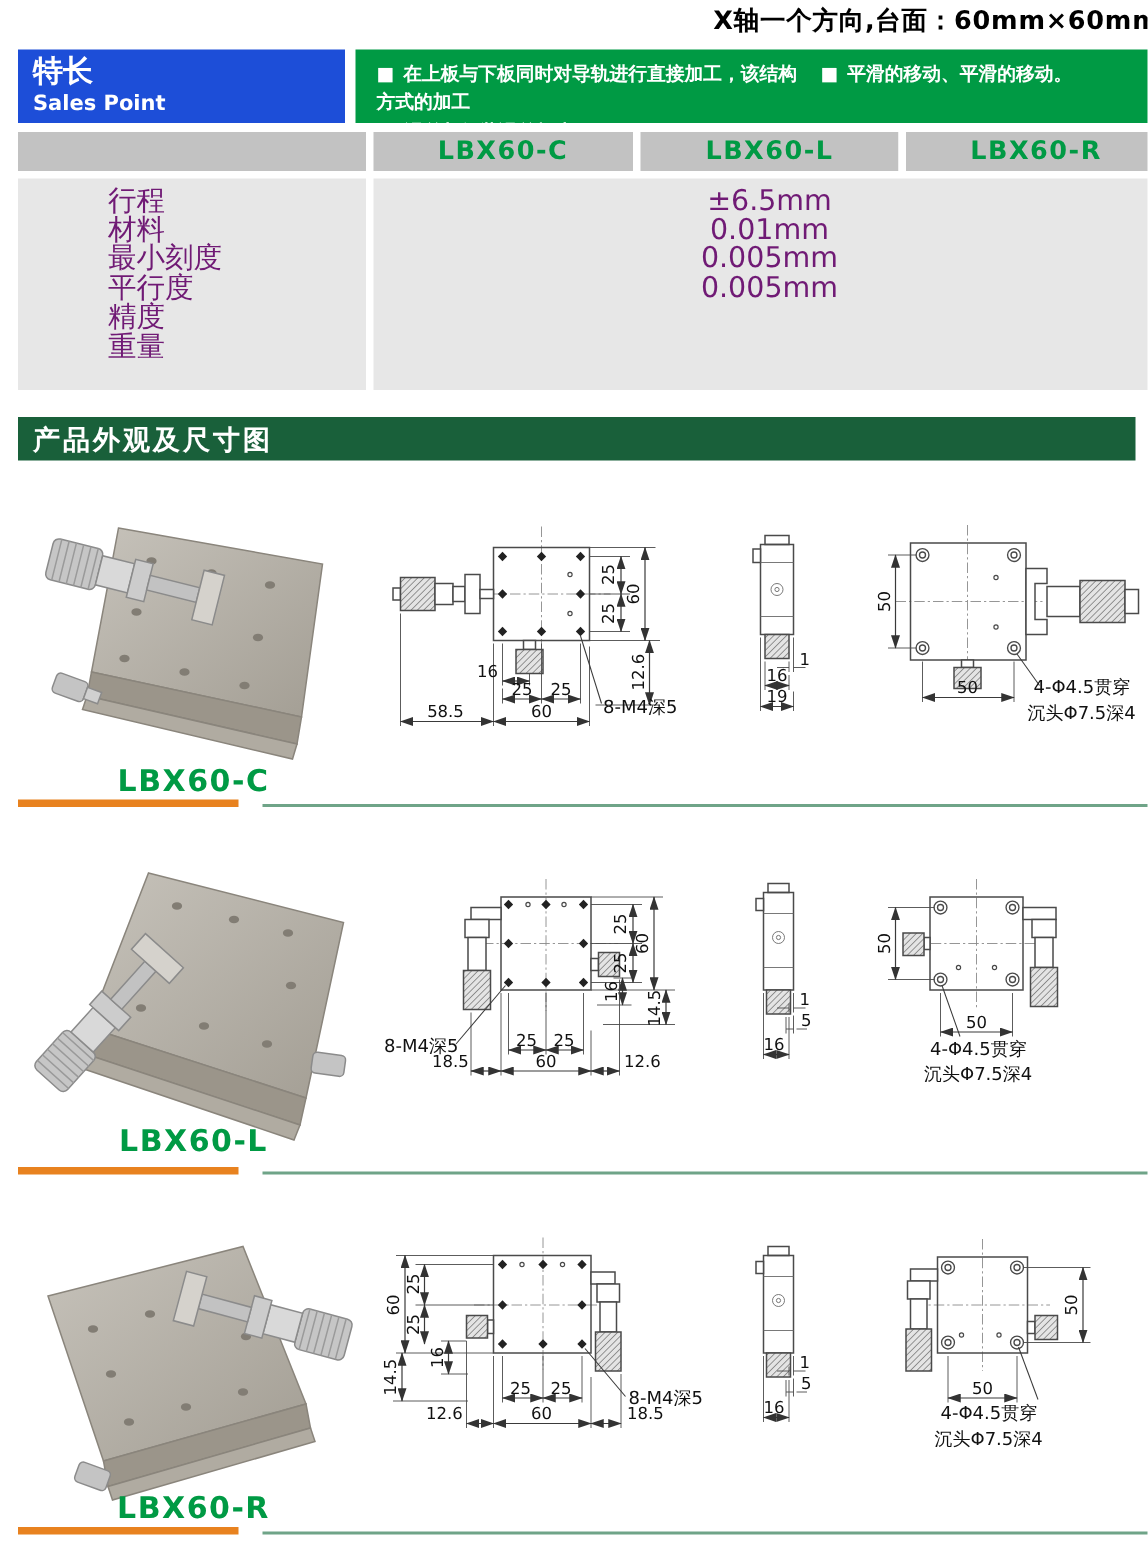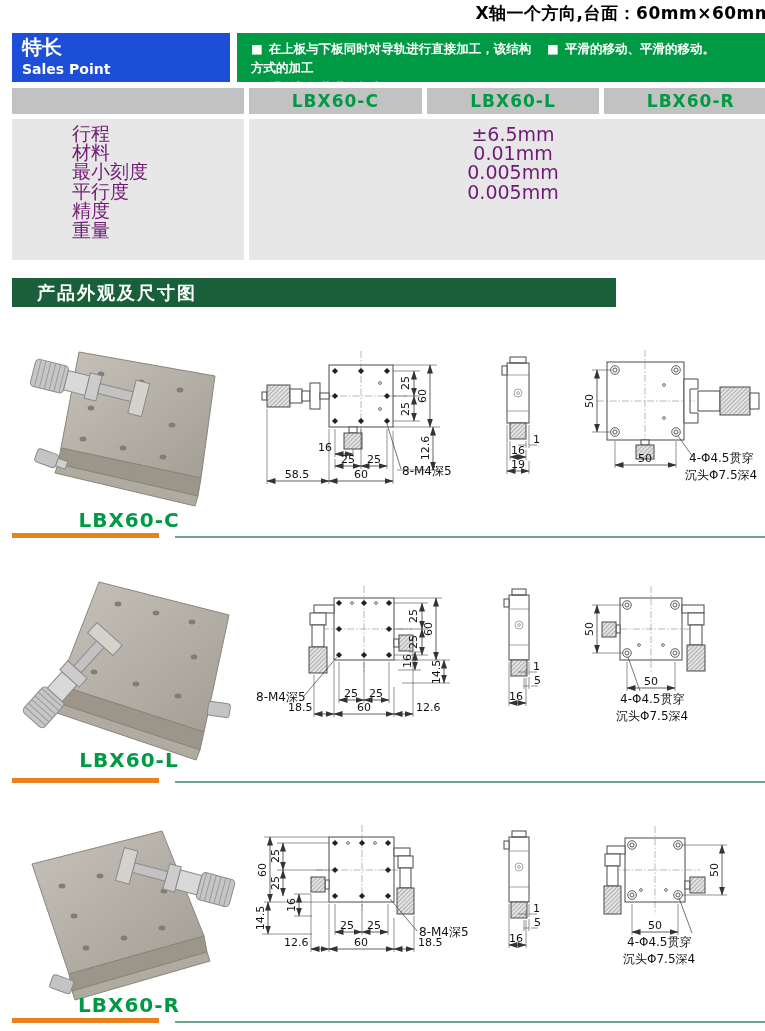--- a/index.html
+++ b/index.html
@@ -29,23 +29,23 @@
   .tbl-head .cm{flex:1;display:flex;align-items:center;justify-content:center;
       color:#009a44;font-weight:bold;font-size:17px;letter-spacing:1px;}
   .tbl-body{position:absolute;top:119px;left:0;width:765px;height:141px;display:flex;}
   .tbl-body .lab{width:232px;background:#e7e7e7;padding:5px 0 0 60px;box-sizing:border-box;}
   .tbl-body .gap{width:5px;background:#fff;}
   .tbl-body .vals{flex:1;background:#e7e7e7;padding-top:5px;}
   .trow{height:19.4px;font-size:19px;color:#701a75;display:flex;align-items:center;}
   .vals .trow{justify-content:center;}
 
   
-  .banner{position:absolute;top:278px;left:0;width:604px;height:29px;background:#19603a;
+  .banner{position:absolute;top:278px;left:0;width:745px;height:29px;background:#19603a;
       color:#fff;font-size:18px;font-weight:bold;display:flex;align-items:center;
-      padding-left:25px;box-sizing:border-box;letter-spacing:2px;}
+      padding-left:10px;box-sizing:border-box;letter-spacing:2px;}
 
   
   .pname{position:absolute;width:230px;text-align:center;color:#009a44;font-weight:bold;
       font-size:20px;letter-spacing:1px;}
   .obar{position:absolute;left:0;width:147px;height:5px;background:#e8821f;}
   .gline{position:absolute;left:163px;width:602px;height:2px;background:#6fa488;}
 
   svg text{font-family:"DejaVu Sans","Liberation Sans",sans-serif;}
   .oln{fill:#fff;stroke:#4a4a4a;stroke-width:1;}
   .noF{fill:none;stroke:#4a4a4a;stroke-width:1;}

